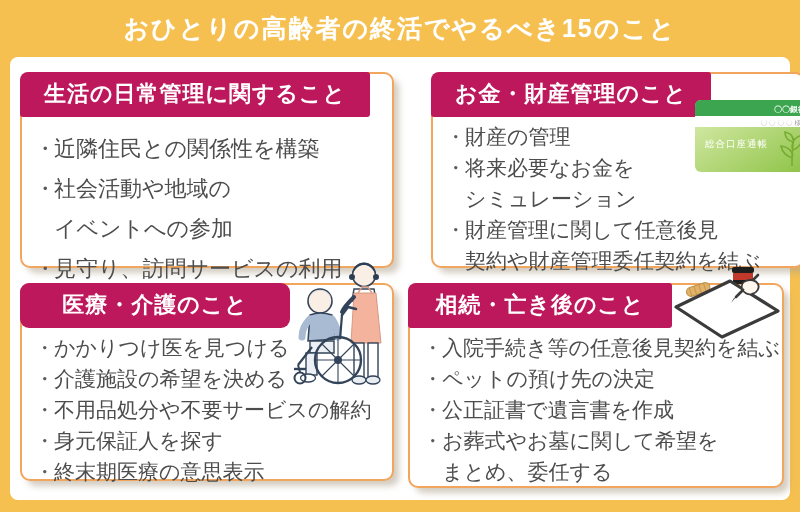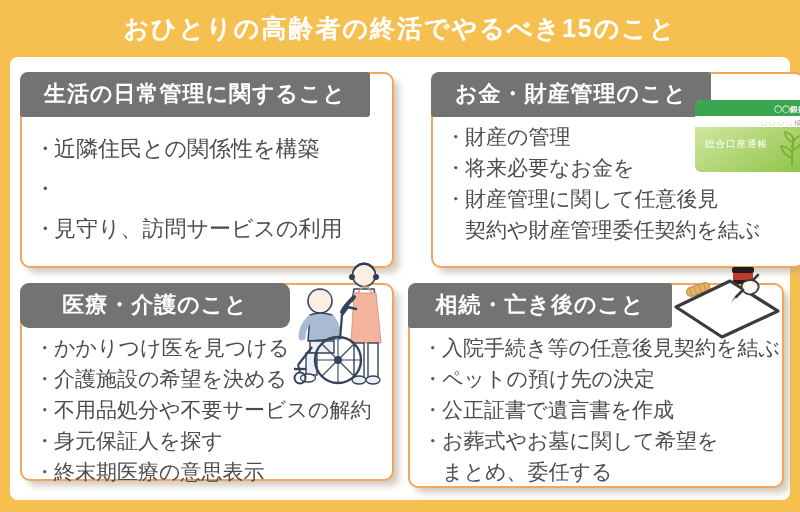--- a/index.html
+++ b/index.html
@@ -24,21 +24,21 @@
     box-shadow:6px 6px 6px -1px rgba(175,163,140,.55);
     box-sizing:border-box;
   }
   #card-daily   {left:20px; top:72px;  width:374px;height:196px;}
   #card-money   {left:431px;top:72px;  width:374px;height:196px;}
   #card-medical {left:20px; top:283px; width:374px;height:198px;}
   #card-legacy  {left:408px;top:283px; width:376px;height:205px;}
   .card-header{
     display:block;width:fit-content;box-sizing:border-box;
     margin:-2px 0 0 -2px;
-    background:#737373;color:#FFFFFF;
+    background:#be185d;color:#FFFFFF;
     font-size:22px;font-weight:700;letter-spacing:1px;
     padding:7px 24px 8px 24px;text-align:center;
     border-radius:8px 3px 3px 3px;
   }
   #card-medical .card-header{min-width:270px;border-radius:9px;}
   #card-legacy  .card-header{min-width:264px;}
   .items{padding:0 8px 0 12px;color:#4D4D4D;}
   .items.roomy{margin-top:12px;font-size:22px;line-height:40px;}
   .items.tight{margin-top:4px; font-size:21px;line-height:31px;}
   .item{display:flex;align-items:flex-start;}
@@ -60,20 +60,24 @@
   <div class="card-header">生活の日常管理に関すること</div>
   <div class="items roomy">
       <div class="item">
         <span class="bullet">・</span>
         <div class="lines">
           <div>近隣住民との関係性を構築</div>
         </div>
       </div>
       <div class="item">
         <span class="bullet">・</span>
+        <div class="lines">
+          <div>社会活動や地域の</div>
+          <div>イベントへの参加</div>
+        </div>
       </div>
       <div class="item">
         <span class="bullet">・</span>
         <div class="lines">
           <div>見守り、訪問サービスの利用</div>
         </div>
       </div>
     </div>
 </div>
 
@@ -83,20 +87,21 @@
       <div class="item">
         <span class="bullet">・</span>
         <div class="lines">
           <div>財産の管理</div>
         </div>
       </div>
       <div class="item">
         <span class="bullet">・</span>
         <div class="lines">
           <div>将来必要なお金を</div>
+          <div>シミュレーション</div>
         </div>
       </div>
       <div class="item">
         <span class="bullet">・</span>
         <div class="lines">
           <div>財産管理に関して任意後見</div>
           <div>契約や財産管理委任契約を結ぶ</div>
         </div>
       </div>
     </div>

